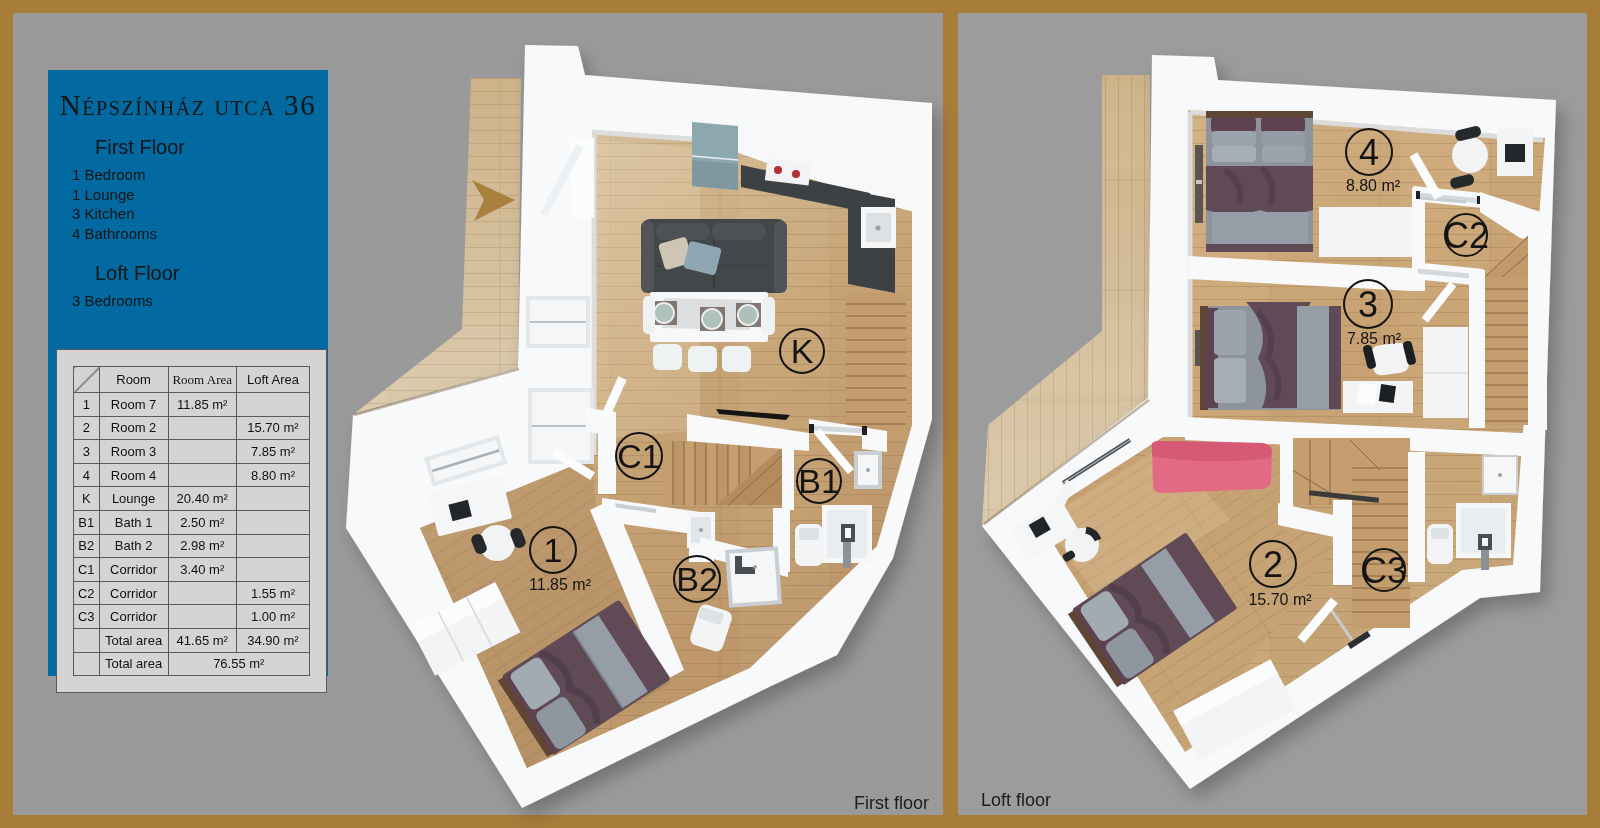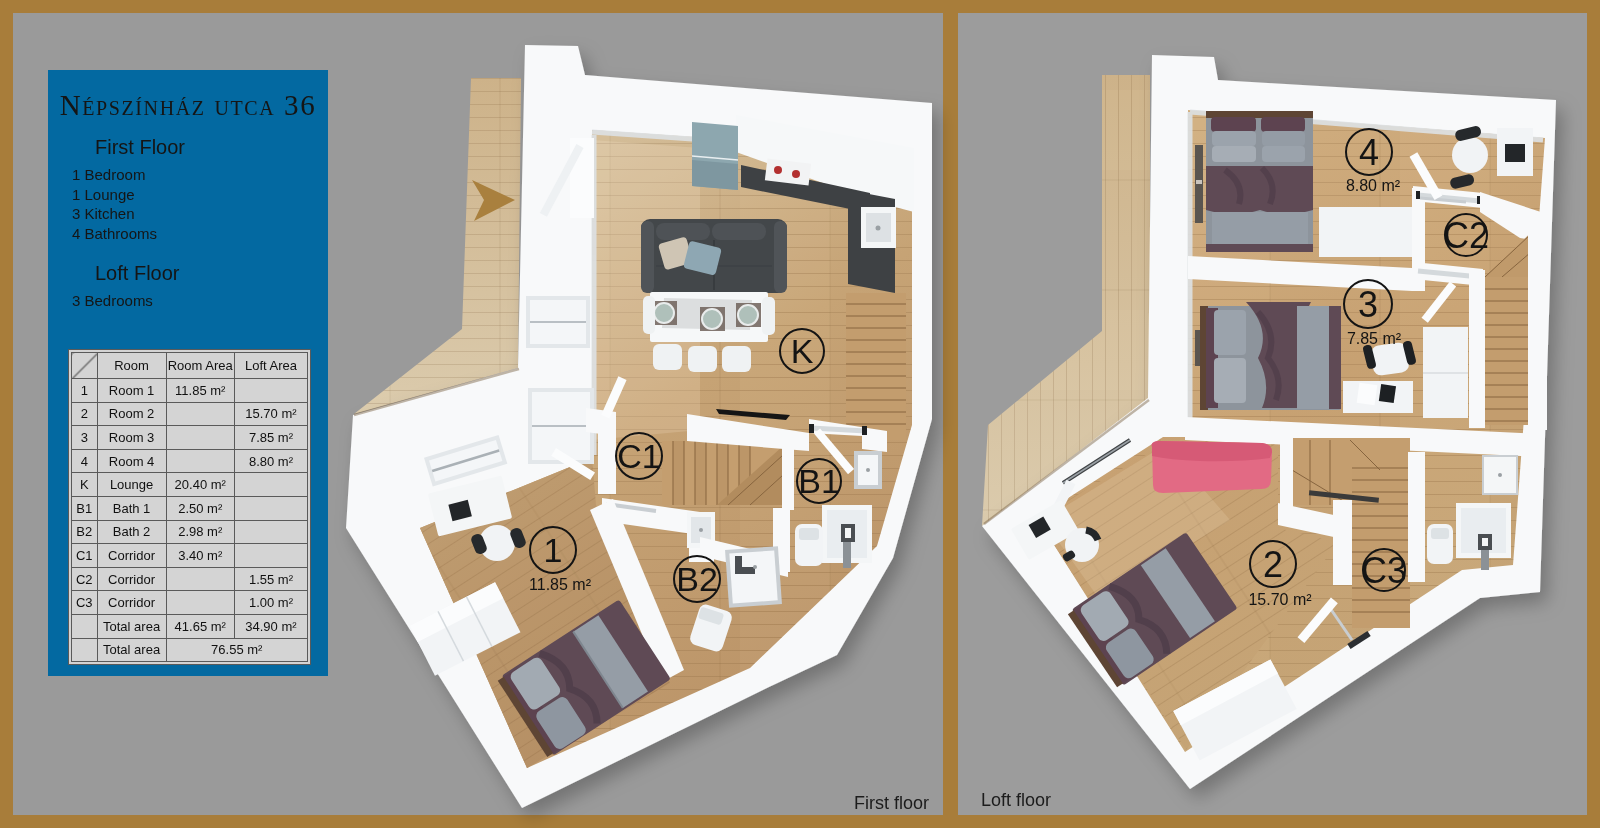--- a/index.html
+++ b/index.html
@@ -5,26 +5,26 @@
   html,body{margin:0;padding:0;}
   body{width:1600px;height:828px;background:#a87d3a;position:relative;overflow:hidden;
        font-family:"Liberation Sans", sans-serif;}
   #card{position:absolute;left:48px;top:70px;width:280px;height:606px;background:#0369a1;color:#151515;}
   #card .title{font-family:"Liberation Serif", serif;font-variant:small-caps;font-size:29px;
        letter-spacing:1.6px;text-align:center;margin-top:19px;white-space:nowrap;}
   #card h2{font-size:20px;font-weight:bold;margin:0 0 0 47px;font-weight:normal;}
   #card h2.ff{margin-top:14px;}
   #card h2.lf{margin-top:19px;}
   #card ul{list-style:none;margin:6px 0 0 24px;padding:0;font-size:15px;line-height:19.5px;}
-  #tblwrap{position:absolute;left:20px;top:279px;width:237px;border:1px solid #5a5a5a;padding:2px;background:#d4d4d4;}
+  #tblwrap{position:absolute;left:8px;top:279px;width:237px;border:1px solid #5a5a5a;padding:16px;background:#d4d4d4;}
   table{border-collapse:collapse;width:100%;font-size:13px;color:#111;}
   td{border:1px solid #5a5a5a;text-align:center;padding:0;height:22.6px;}
   tr.hdr td{height:25px;}
   td.diag{background:linear-gradient(to bottom right, transparent 47%, #6a6a6a 49%, #6a6a6a 51%, transparent 53%);}
-  td.c0{width:25px;} td.c1{width:69px;} td.c2{width:69px;} td.c3{width:74px;}
+  td.c0{width:25px;} td.c1{width:69px;} td.c2{width:69px;font-family:Liberation Serif, serif;} td.c3{width:74px;}
 </style>
 </head>
 <body>
 
 <svg id="plans" width="1600" height="828" viewBox="0 0 1600 828" style="position:absolute;left:0;top:0">
 <defs>
   <linearGradient id="woodA" gradientUnits="userSpaceOnUse" x1="600" y1="150" x2="900" y2="620">
     <stop offset="0" stop-color="#d3bc97"></stop>
         <stop offset="0.45" stop-color="#c6a375"></stop>
         <stop offset="1" stop-color="#bb9468"></stop>
@@ -640,21 +640,21 @@
   <table>
     <tbody>
           <tr class="hdr">
             <td class="c0 diag"></td>
             <td class="c1">Room</td>
             <td class="c2">Room Area</td>
             <td class="c3">Loft Area</td>
           </tr>
     <tr>
             <td>1</td>
-            <td>Room 1</td>
+            <td>Room 7</td>
             <td>11.85 m²</td>
             <td></td>
           </tr>
     <tr>
             <td>2</td>
             <td>Room 2</td>
             <td></td>
             <td>15.70 m²</td>
           </tr>
     <tr>

